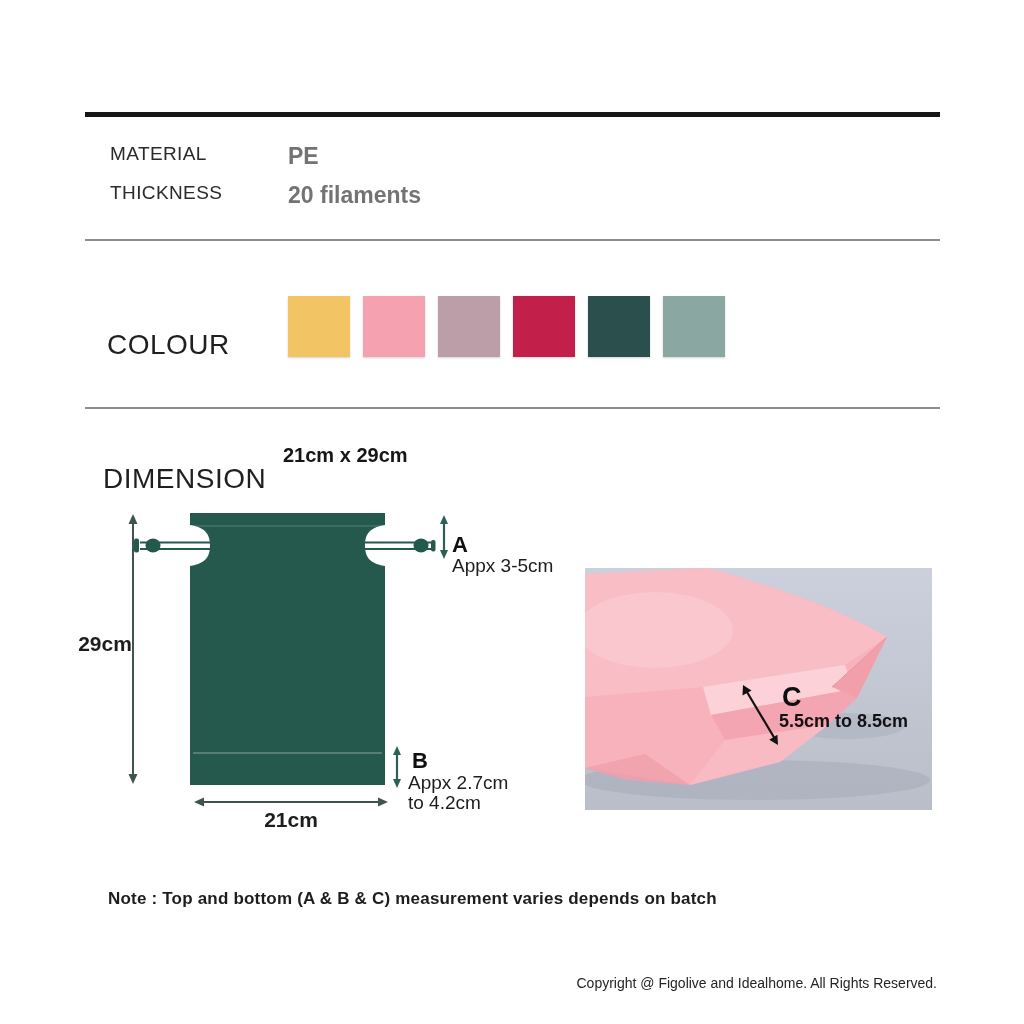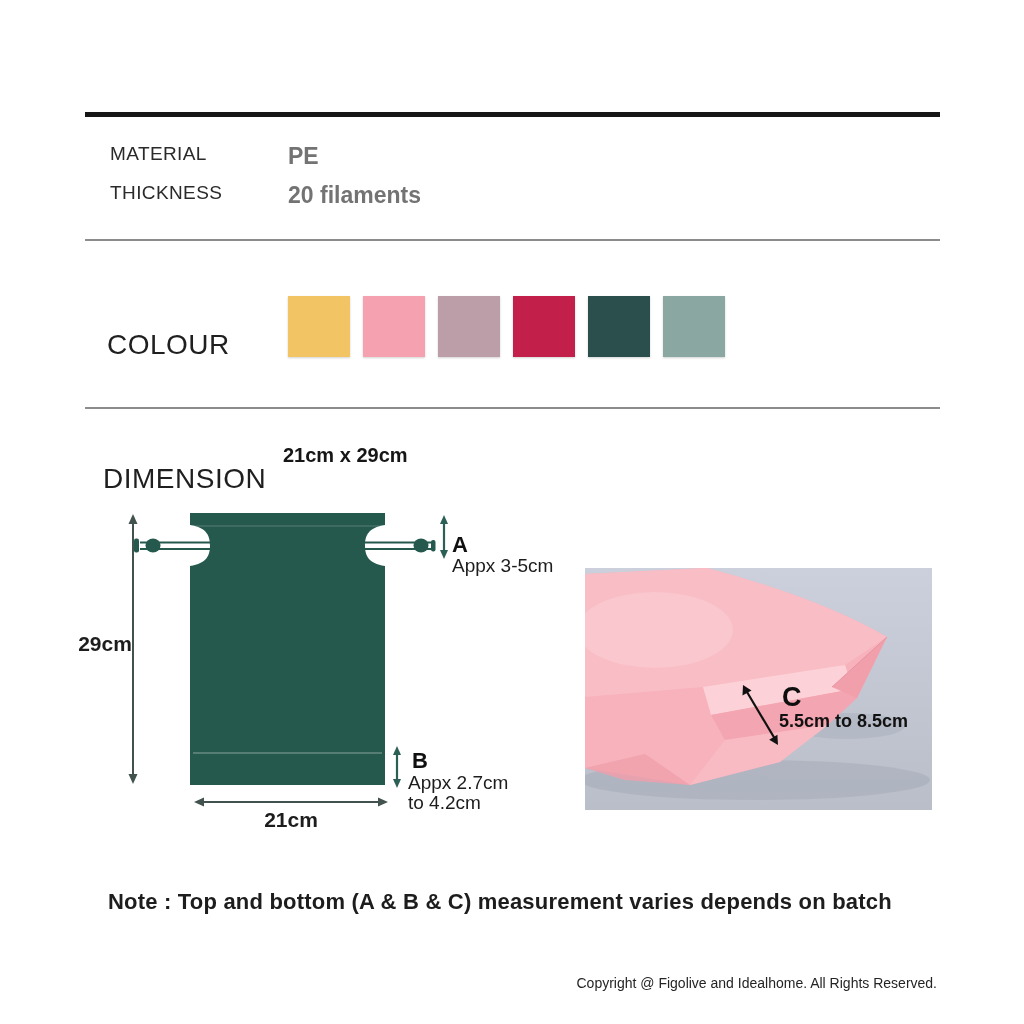--- a/index.html
+++ b/index.html
@@ -9,21 +9,21 @@
   }
   .abs{position:absolute;}
   .rule-thick{left:85px;top:112px;width:855px;height:5px;background:#161616;}
   .rule-thin{left:85px;width:855px;height:2px;background:#8c8c8c;}
   .spec-label{font-size:19px;letter-spacing:.4px;color:#2a2a2a;font-weight:500;}
   .spec-value{font-size:23px;color:#737373;font-weight:700;margin-left:7px;}
   .section-label{font-size:28px;letter-spacing:.5px;color:#1f1f1f;font-weight:500;}
   .dim-value{font-size:20px;color:#161616;font-weight:700;}
   .swatch-row{left:288px;top:296px;display:flex;gap:13px;}
   .swatch{width:62px;height:61px;box-shadow:0 1px 2px rgba(0,0,0,.18);}
-  .note{left:108px;top:889px;font-size:22px;font-weight:600;color:#1d1d1d;letter-spacing:.2px;}
+  .note{left:108px;top:889px;font-size:17px;font-weight:600;color:#1d1d1d;letter-spacing:.2px;}
   .copyright{right:87px;top:975px;font-size:14px;color:#242424;}
   svg text{font-family:"Liberation Sans","DejaVu Sans",sans-serif;}
   .diag-big-label{font-size:21px;font-weight:700;fill:#1d1d1d;}
   .diag-letter{font-size:22px;font-weight:700;fill:#101010;}
   .diag-sub{font-size:19px;font-weight:500;fill:#1d1d1d;}
   .photo-letter{font-size:27px;font-weight:800;fill:#0e0e0e;}
   .photo-sub{font-size:18px;font-weight:600;fill:#111;}
 </style>
 </head>
 <body>

